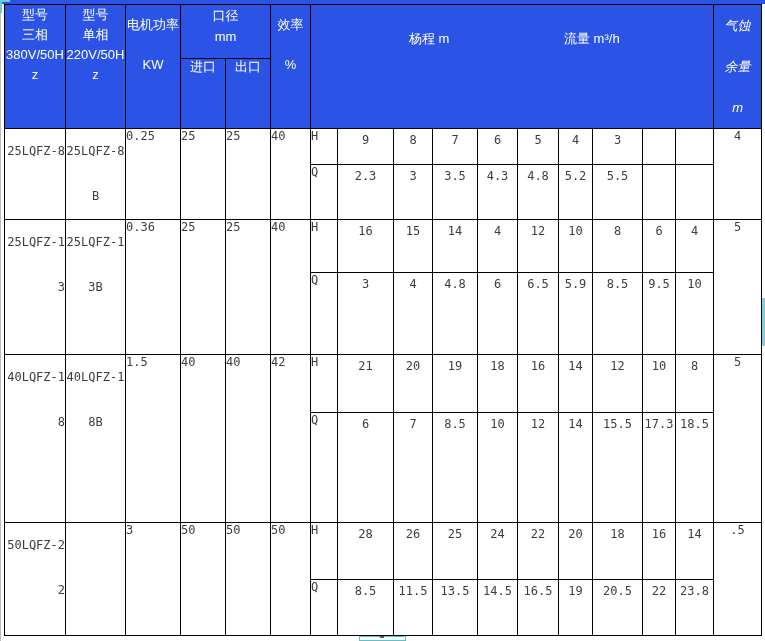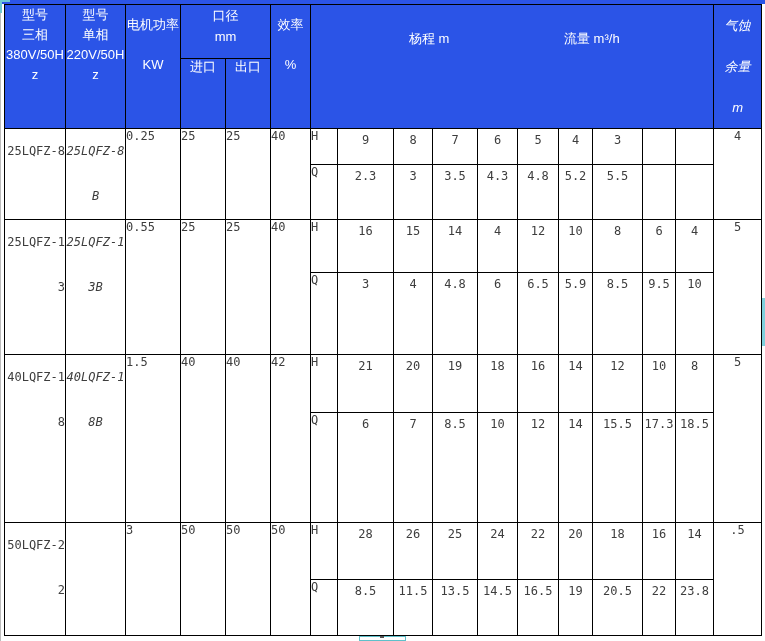--- a/index.html
+++ b/index.html
@@ -23,21 +23,21 @@
   .sub{padding-top:16px;line-height:16px;margin-top:42px;}
   .c-hf{position:relative;}
   .c-hf span{position:absolute;top:24px;white-space:nowrap;}
   .lbl-head{left:98px;}
   .lbl-flow{left:253px;}
 
   
   .spec td{font-family:"DejaVu Sans Mono","Liberation Mono",monospace;
            font-size:12px;color:#3d3d3d;}
   .m3{text-align:right;line-height:45px;padding:0 1px;word-break:break-all;border-radius:9px;}
-  .m1{text-align:center;line-height:45px;padding:0 3px;word-break:break-all;font-style:italic;}
+  .m1{text-align:center;line-height:45px;padding:0 3px;word-break:break-all;}
   .ctr{text-align:left;padding-top:12px;line-height:15px;}
   .hq{padding:3px 0 0 4px;line-height:15px;}
   .val{text-align:center;padding:4px 3px 0;line-height:22px;word-break:break-all;}
   .npsh{text-align:center;padding-top:14px;line-height:15px;}
 
   
   .hr1{height:54px;margin-top:10px;} .hr2{height:70px;}
   .r1h{height:35px;} .r1q{height:54px;}
   .r2h{height:53px;} .r2q{height:82px;}
   .r3h{height:58px;} .r3q{height:110px;}
@@ -133,21 +133,21 @@
         <td class="val">4.8</td>
         <td class="val">5.2</td>
         <td class="val">5.5</td>
         <td class="val"></td>
         <td class="val"></td>
       </tr>
 
       <tr class="r2h">
         <td class="m3" rowspan="2">25LQFZ-13</td>
         <td class="m1" rowspan="2">25LQFZ-13B</td>
-        <td class="ctr" rowspan="2">0.55</td>
+        <td class="ctr" rowspan="2">0.36</td>
         <td class="ctr" rowspan="2">25</td>
         <td class="ctr" rowspan="2">25</td>
         <td class="ctr" rowspan="2">40</td>
         <td class="hq">H</td>
         <td class="val">16</td>
         <td class="val">15</td>
         <td class="val">14</td>
         <td class="val">4</td>
         <td class="val">12</td>
         <td class="val">10</td>

